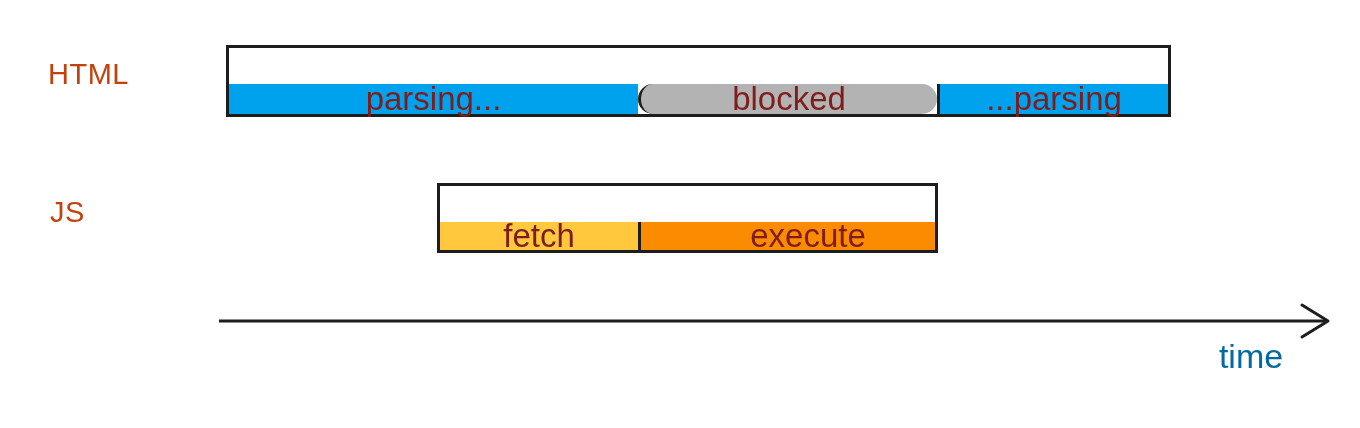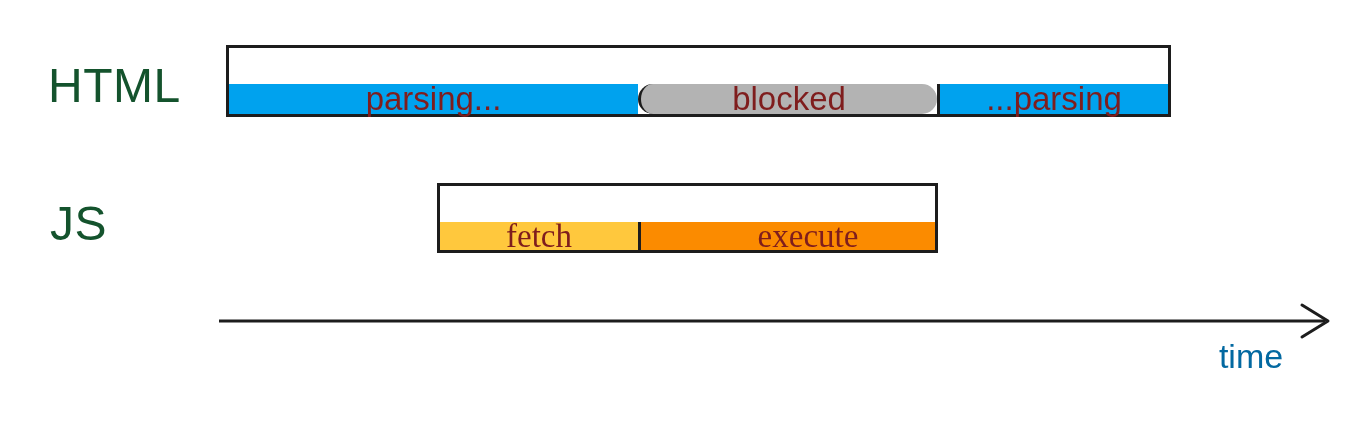--- a/index.html
+++ b/index.html
@@ -11,37 +11,37 @@
     position: relative;
     width: 1360px;
     height: 428px;
     background: #ffffff;
     font-family: "Liberation Sans", "DejaVu Sans", sans-serif;
     color: #161616;
     overflow: hidden;
   }
   .row-label {
     position: absolute;
-    font-size: 48px;
+    font-size: 29px;
     font-weight: 400;
-    color: #14532d;
+    color: #c2410c;
     letter-spacing: 0.5px;
   }
   .row-label.html-label { left: 48px; top: 58px; }
   .row-label.js-label   { left: 50px; top: 196px; }
 
   .bar {
     position: absolute;
     display: flex;
     border: 3px solid #1d1d1d;
     box-sizing: border-box;
     background: #ffffff;
   }
   .bar.html-bar { left: 226px; top: 45px;  width: 945px; height: 72px; }
-  .bar.js-bar   { left: 437px; top: 183px; width: 501px; height: 70px; font-family: Liberation Serif, serif; }
+  .bar.js-bar   { left: 437px; top: 183px; width: 501px; height: 70px; }
 
   .seg {
     display: flex;
     align-items: center;
     justify-content: center;
     font-size: 33px;
     color: #7f1d1d;
     box-sizing: border-box;
     white-space: nowrap;
     margin-top: 36px;

